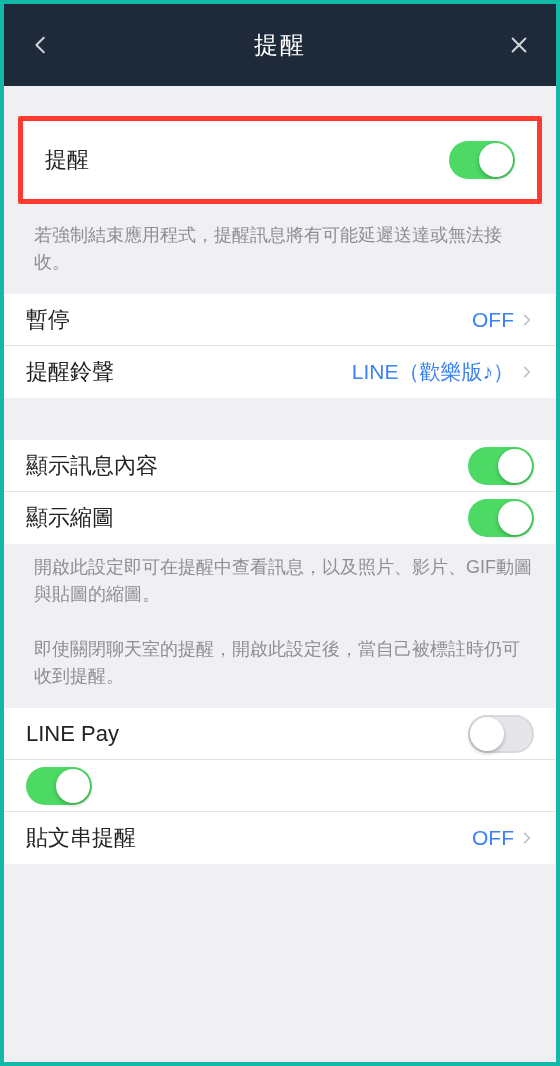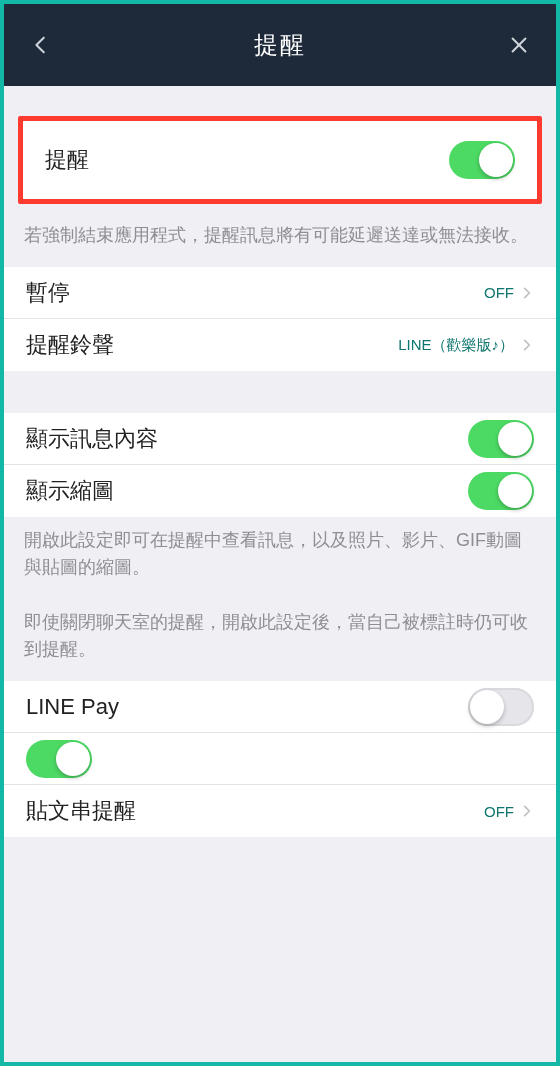--- a/index.html
+++ b/index.html
@@ -20,25 +20,25 @@
   .hbtn { width: 30px; height: 30px; display:flex; align-items:center; justify-content:center; color:#cfd4da; }
   .hbtn svg { width: 22px; height: 22px; stroke: currentColor; fill:none; stroke-width:2.2; stroke-linecap:round; stroke-linejoin:round; }
   .group { background:#fff; }
   .row {
     display:flex; align-items:center; justify-content:space-between;
     padding: 0 22px; height: 52px; background:#fff;
     border-bottom: 1px solid #e3e3e6;
   }
   .row:last-child { border-bottom: none; }
   .row .label { font-size: 22px; color:#222; }
-  .row .value { font-size: 15px; color:#0f766e; display:flex; align-items:center; gap:6px;text-align:center; }
+  .row .value { font-size: 21px; color:#3b82f6; display:flex; align-items:center; gap:6px;text-align:center; }
   .chevron { width:14px; height:22px; }
   .chevron svg { width:100%; height:100%; stroke:#c2c2c6; fill:none; stroke-width:3; stroke-linecap:round; stroke-linejoin:round; }
   .footnote {
-    padding: 10px 22px 18px 20px;
+    padding: 10px 22px 18px 30px;
     font-size: 18px; line-height: 1.5; color:#8e8e93;
     background:#efeff4;
   }
   .gap { height: 42px; background:#efeff4; }
   
   .highlight {
     border: 5px solid #ff3b30; margin: 30px 14px 8px 14px;
     border-radius: 2px;
   }
   .highlight .row { height: 78px; border-bottom:none; }

